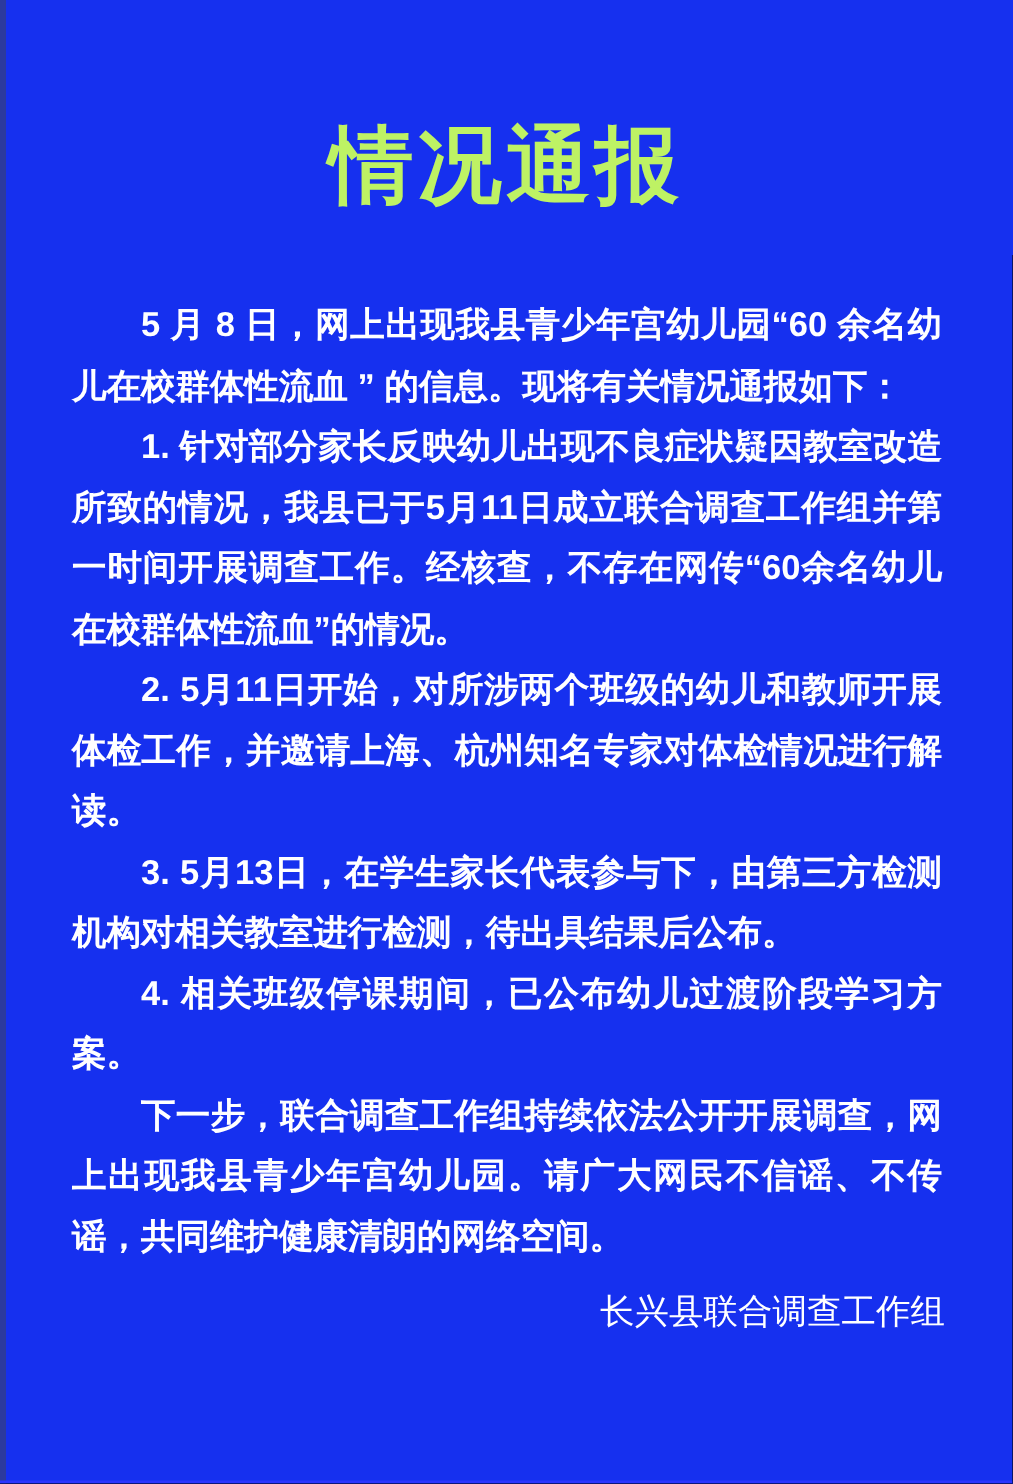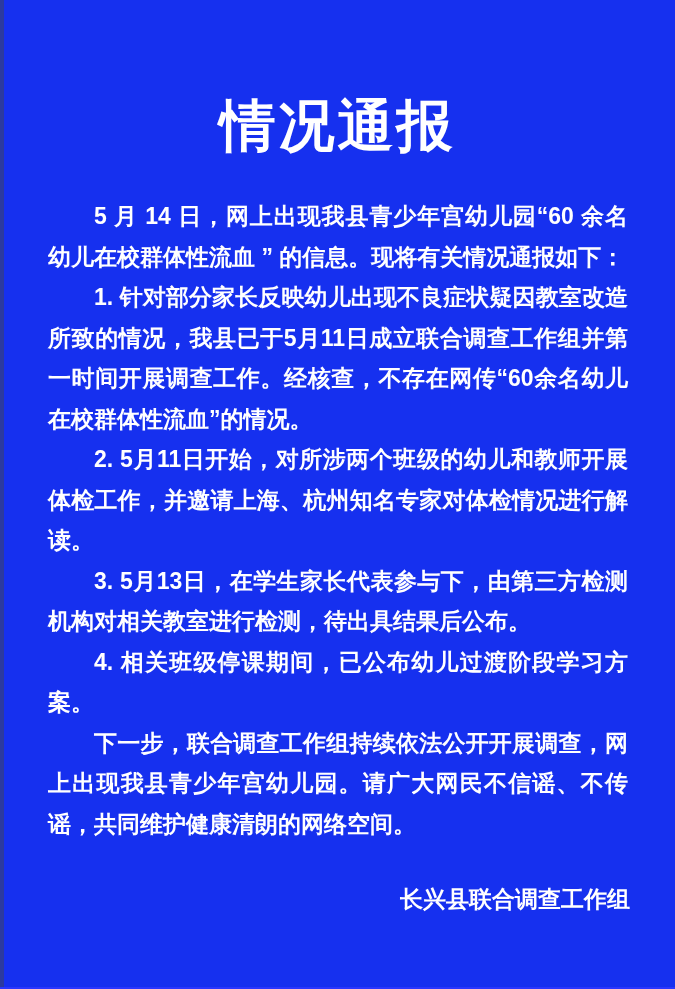--- a/index.html
+++ b/index.html
@@ -26,64 +26,64 @@
     position: absolute;
     left: 0; right: 0; bottom: 0;
     height: 2px;
     background: #2B36FF;
   }
   .notice-title {
     position: absolute;
     top: 73px;
     left: 0;
     right: 0;
-    margin: 16px;
+    margin: 0;
     text-align: center;
     font-size: 56px;
     font-weight: 700;
     letter-spacing: 3px;
-    color: #ffffff;
+    color: #bef264;
   }
   .notice-body {
     position: absolute;
     top: 196px;
     left: 48px;
     right: 47px;
     font-size: 23px;
     line-height: 40.5px;
     font-weight: 700;
     text-align: justify;
     color: #FFFFFF;
   }
   .notice-paragraph {
     margin: 0;
     text-indent: 2em;
   }
   .signature-block {
     position: absolute;
-    top: 877px;
+    top: 852px;
     right: 45px;
     text-align: right;
     font-size: 23px;
     line-height: 45px;
-    font-weight: 700;
+    font-weight: 400;
     color: #FFFFFF;
   }
 </style>
 </head>
 <body>
 
 <div class="page">
 
   <div class="edge-left"></div>
 
   <h1 class="notice-title">情况通报</h1>
 
   <div class="notice-body">
-    <p class="notice-paragraph">5 月 14 日，网上出现我县青少年宫幼儿园“60 余名幼儿在校群体性流血 ” 的信息。现将有关情况通报如下：</p>
+    <p class="notice-paragraph">5 月 8 日，网上出现我县青少年宫幼儿园“60 余名幼儿在校群体性流血 ” 的信息。现将有关情况通报如下：</p>
     <p class="notice-paragraph">1. 针对部分家长反映幼儿出现不良症状疑因教室改造所致的情况，我县已于5月11日成立联合调查工作组并第一时间开展调查工作。经核查，不存在网传“60余名幼儿在校群体性流血”的情况。</p>
     <p class="notice-paragraph">2. 5月11日开始，对所涉两个班级的幼儿和教师开展体检工作，并邀请上海、杭州知名专家对体检情况进行解读。</p>
     <p class="notice-paragraph">3. 5月13日，在学生家长代表参与下，由第三方检测机构对相关教室进行检测，待出具结果后公布。</p>
     <p class="notice-paragraph">4. 相关班级停课期间，已公布幼儿过渡阶段学习方案。</p>
     <p class="notice-paragraph">下一步，联合调查工作组持续依法公开开展调查，网上出现我县青少年宫幼儿园。请广大网民不信谣、不传谣，共同维护健康清朗的网络空间。</p>
   </div>
 
   <div class="signature-block">
     <div>长兴县联合调查工作组</div>
   </div>

